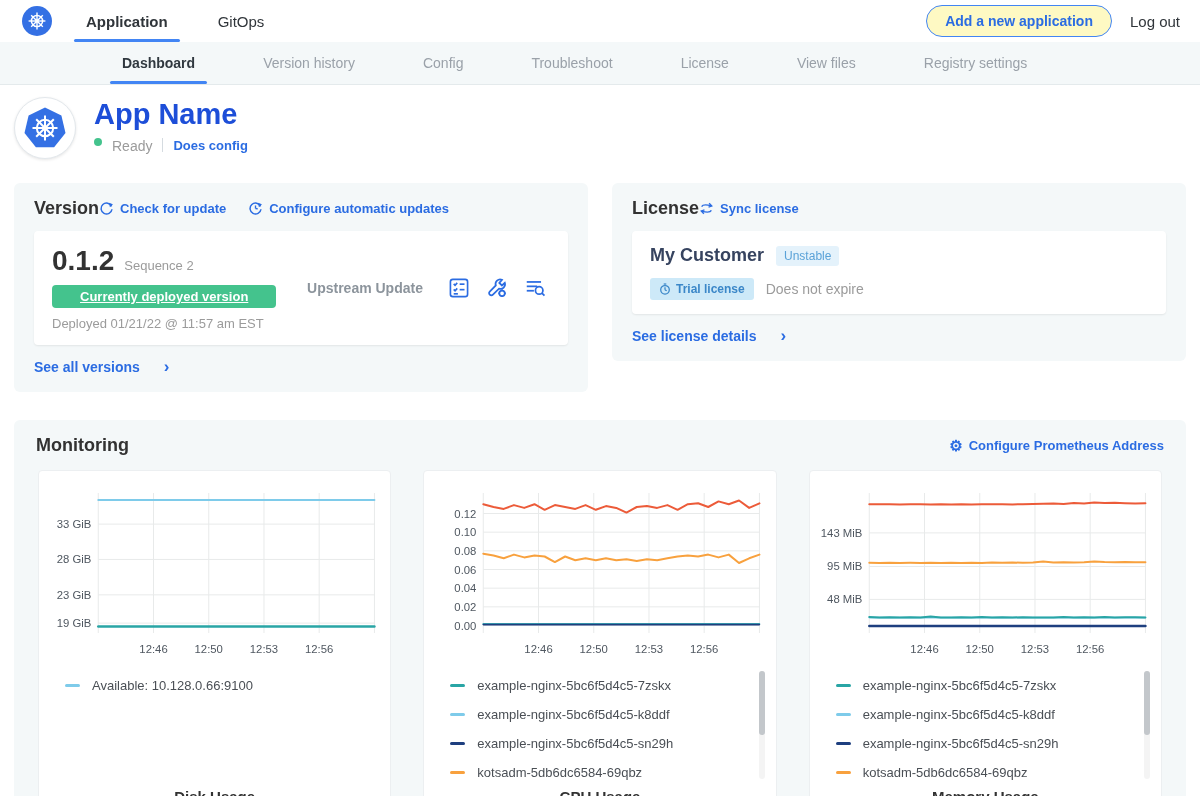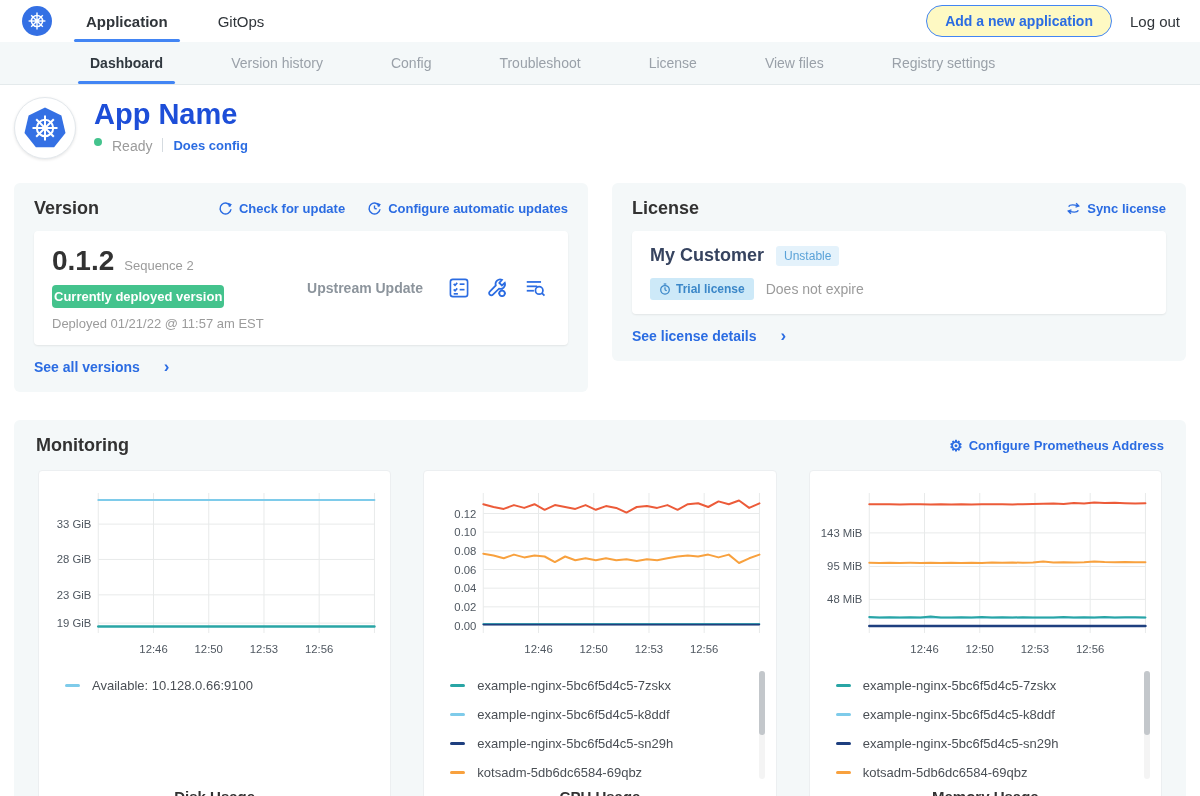--- a/index.html
+++ b/index.html
@@ -17,21 +17,21 @@
   .topnav-tab.active::after { content:""; position:absolute; left:-8px; right:-8px; bottom:0;
     height:3px; background:#4285f4; border-radius:2px; }
   .topnav-right { margin-left:auto; display:flex; align-items:center; gap:18px; }
   .add-app-btn { border:1px solid #4285f4; color:#2b6ce2; background:#fef9c3; border-radius:18px;
     font-size:14px; font-weight:bold; padding:7px 18px; cursor:pointer;
     font-family:"Liberation Sans", sans-serif; }
   .logout { font-size:15px; color:#30353a; cursor:pointer; }
 
   
   .subnav { height:43px; background:#f4f8f9; border-bottom:1px solid #e4eaec;
-    display:flex; align-items:stretch; padding-left:84px; }
+    display:flex; align-items:stretch; padding-left:116px; }
   .subnav-tab { position:relative; display:flex; align-items:center; padding:0 6px; margin-right:56px;
     font-size:14px; color:#9aa1a9; cursor:pointer; }
   .subnav-tab.active { color:#30383f; font-weight:bold; }
   .subnav-tab.active::after { content:""; position:absolute; left:-6px; right:-6px; bottom:0;
     height:3px; background:#4285f4; border-radius:2px; }
 
   
   .app-header { display:flex; align-items:flex-start; padding:12px 0 14px 14px; background:#fff; }
   .app-avatar { width:62px; height:62px; border-radius:50%; background:#fff;
     border:1px solid #e3e8ec; box-shadow:0 1px 3px rgba(0,0,0,.10);
@@ -40,33 +40,33 @@
   .app-status-row { display:flex; gap:10px; margin-top:7px; }
   .status-dot { width:8px; height:8px; border-radius:50%; background:#44c38d; }
   .status-text { font-size:14px; color:#9b9b9b; }
   .vdivider { width:1px; height:14px; background:#d5dbe0; }
   .link { color:#2b6ce2; font-weight:bold; cursor:pointer; }
   .edit-config { font-size:13px; }
 
   
   .cards-row { display:flex; gap:24px; padding:0 14px; margin-top:10px; align-items:flex-start; }
   .panel { background:#f4f8f9; border-radius:6px; padding:15px 20px 16px; flex:1; }
-  .panel-head { display:flex; align-items:center; justify-content:space-between; margin-bottom:12px; }
+  .panel-head { display:flex; align-items:center; justify-content:flex-start; margin-bottom:12px; }
   .panel-title { font-size:18px; font-weight:bold; color:#323232; }
   .panel-links { display:flex; align-items:center; gap:22px; }
   .panel-link { display:flex; align-items:center; gap:6px; font-size:13px; }
   .inner-card { background:#fff; border-radius:4px; box-shadow:0 1px 2px rgba(0,0,0,.08); padding:14px 18px; }
 
   .version-main { display:flex; align-items:center; }
   .version-left { min-width:230px; }
   .version-number-row { display:flex; align-items:baseline; gap:10px; }
   .version-number { font-size:28px; font-weight:bold; color:#323232; }
   .sequence { font-size:13px; color:#9b9b9b; }
   .deployed-badge { display:inline-block; background:#44c38d; color:#fff; font-size:13px; font-weight:bold;
-    padding:4px 2px; border-radius:4px; margin-top:8px; }
+    padding:4px 28px; border-radius:4px; margin-top:8px;text-decoration:underline; }
   .deployed-at { font-size:13px; color:#9b9b9b; margin-top:8px; }
   .upstream { flex:1; text-align:center; font-size:14px; font-weight:bold; color:#8c949c; }
   .version-icons { display:flex; align-items:center; gap:16px; padding-right:4px; }
   .version-icons .icon-btn { cursor:pointer; display:flex; }
   .see-link { display:inline-flex; align-items:center; gap:24px; font-size:14px; margin-top:13px; }
   .chev { font-size:17px; font-weight:bold; line-height:1; }
 
   .customer-row { display:flex; align-items:center; gap:12px; }
   .customer-name { font-size:18px; font-weight:bold; color:#36435f; }
   .channel-badge { background:#e4f2fb; color:#5aa2d8; font-size:12px; padding:3px 8px; border-radius:3px; }

